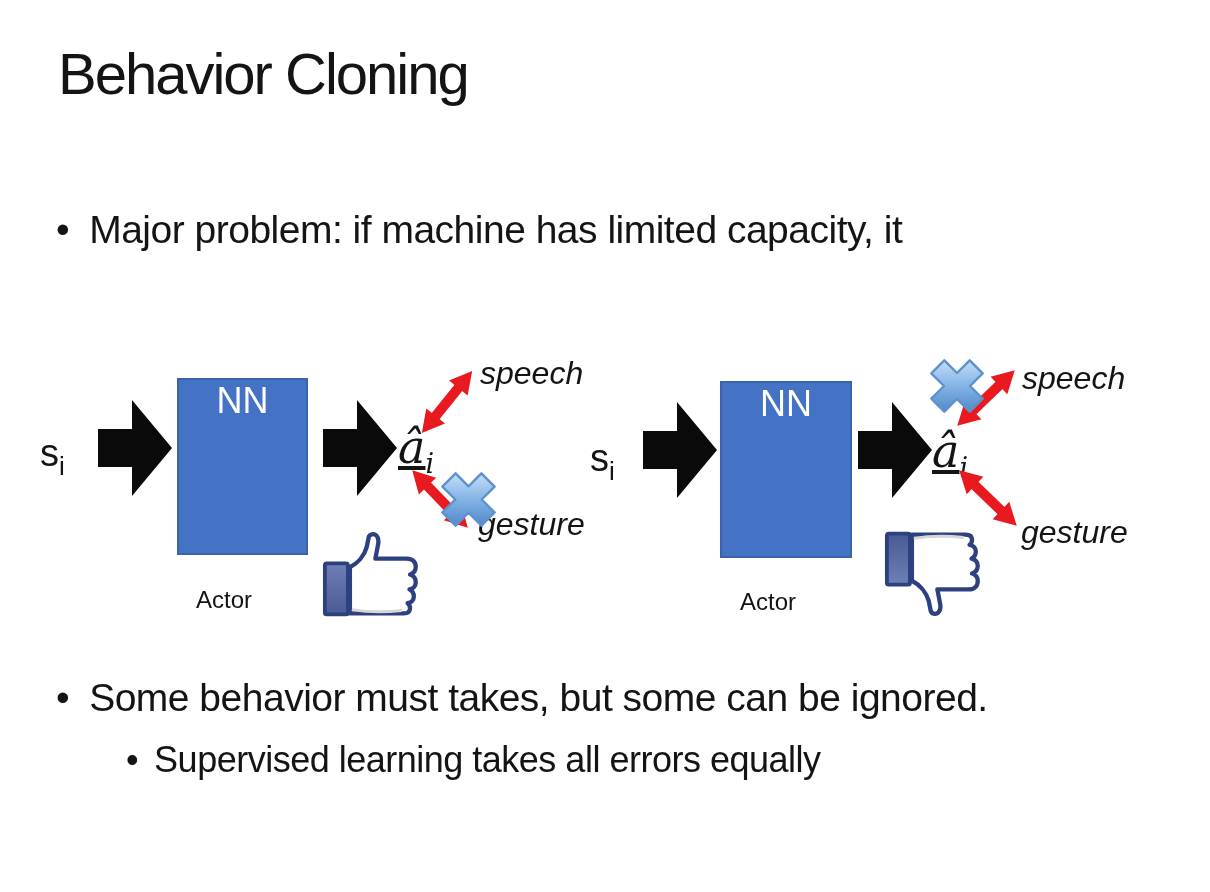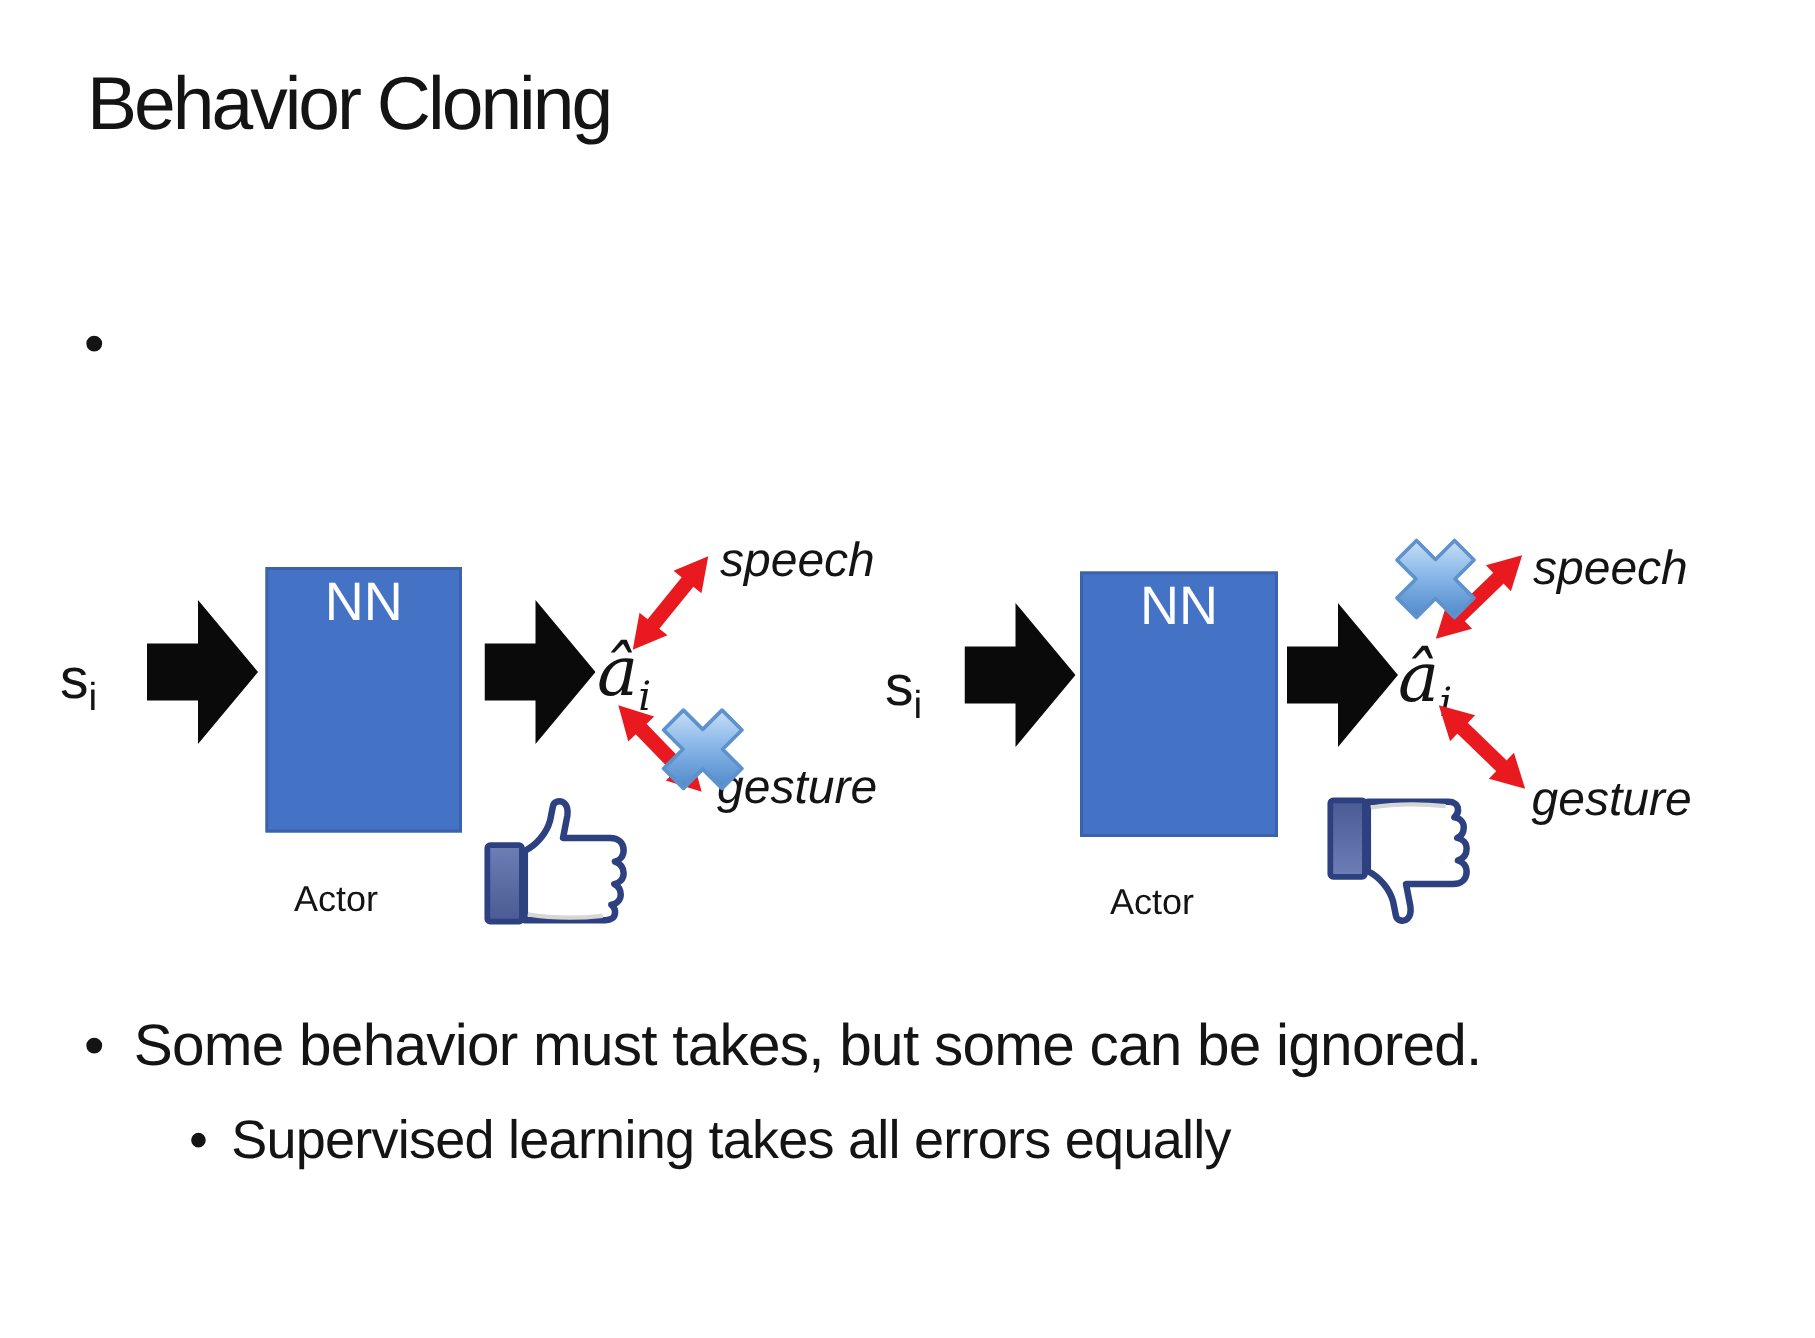--- a/index.html
+++ b/index.html
@@ -2,39 +2,39 @@
 <html><head>
 <meta charset="utf-8">
 <style>
   html,body{margin:0;padding:0;}
   body{
     width:1210px;height:892px;background:#ffffff;overflow:hidden;position:relative;
     font-family:"Liberation Sans", sans-serif;color:#141414;
   }
   .abs{position:absolute;}
   .title{
-    left:58px;top:40px;font-size:50px;font-weight:300;letter-spacing:-2px;color:#141414;
+    left:58px;top:40px;font-size:58px;font-weight:300;letter-spacing:-2px;color:#141414;
     white-space:nowrap;
   }
   .bullet{display:flex;align-items:flex-start;}
   .bdot{flex:0 0 auto;}
   .b1{left:56px;top:204px;font-size:39px;letter-spacing:-0.5px;line-height:52px;}
   .b1 .bdot{margin-right:20px;}
   .b2{left:56px;top:672px;font-size:39px;letter-spacing:-0.5px;line-height:52px;}
   .b2 .bdot{margin-right:20px;}
   .sb{left:126px;top:736px;font-size:36px;letter-spacing:-0.5px;line-height:48px;}
   .sb .bdot{margin-right:16px;}
   .nnbox{
     width:131px;height:177px;background:#4472c4;border:2px solid #3a62ad;box-sizing:border-box;
     display:flex;align-items:flex-start;justify-content:center;
     color:#ffffff;font-size:36px;
   }
   .silabel{font-size:38px;white-space:nowrap;}
   .silabel sub{font-size:26px;}
-  .ahat{font-family:"DejaVu Serif", serif;font-style:italic;font-size:46px;white-space:nowrap;}
+  .ahat{font-family:"DejaVu Serif", serif;font-style:italic;font-size:46px;white-space:nowrap;text-decoration:underline;}
   .ahat sub{font-size:27px;font-style:italic;}
   .dlabel{font-size:32px;white-space:nowrap;font-style:italic;}
   .actor{font-size:24px;white-space:nowrap;margin-top:32px;}
   svg.shape{overflow:visible;display:block;}
   .flip-v{transform:scaleY(-1);}
 </style>
 </head>
 <body>
 
 <svg class="abs" width="0" height="0" style="left:0;top:0" aria-hidden="true">
@@ -71,20 +71,21 @@
       <path d="M31 82 Q55 86 83 83" fill="none" stroke="#d6d6d6" stroke-width="3"></path>
     </symbol>
   </defs>
 </svg>
 
 <div class="abs title">Behavior Cloning</div>
 
 <div class="abs bullet b1">
   <span class="bdot">•</span>
   <span>
+    <div>Major problem: if machine has limited capacity, it</div>
   </span>
 </div>
 
 <div>
   <div class="abs silabel" style="left:40px;top:432px"><span>s</span><sub>i</sub></div>
 
   <svg class="abs shape" style="left:98px;top:398px" width="74" height="100">
       <use href="#barrow"></use>
     </svg>
 

